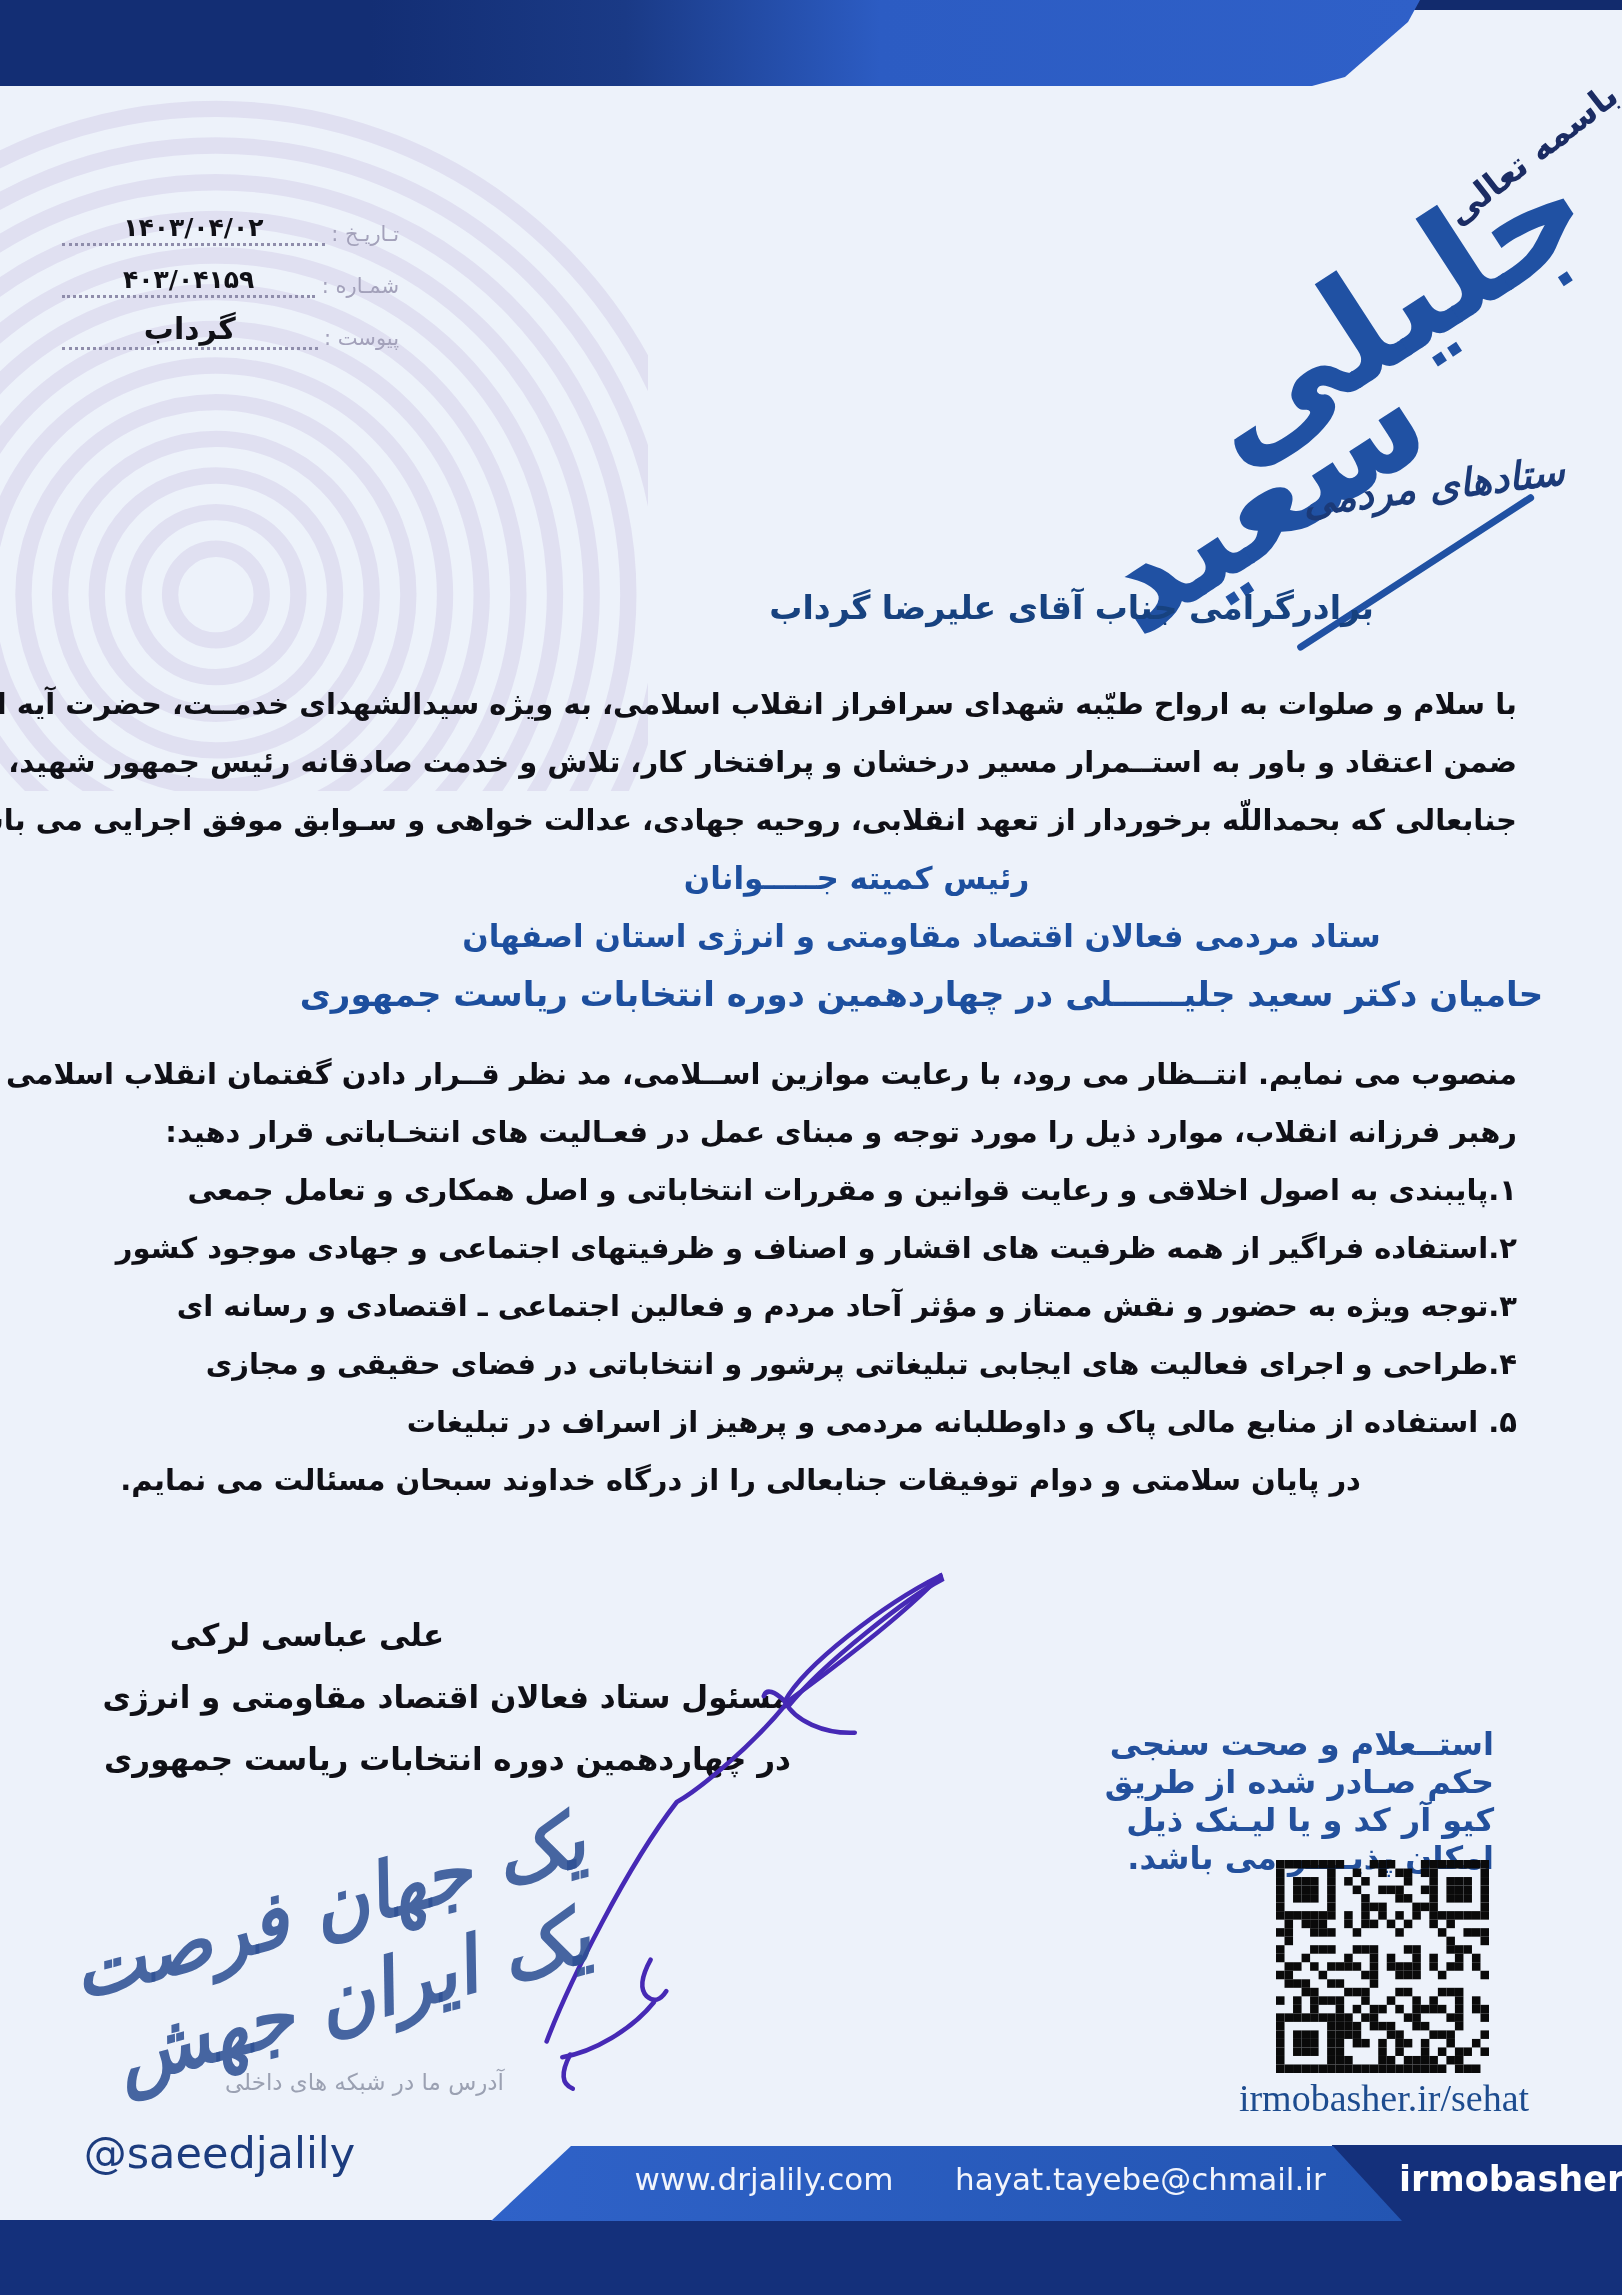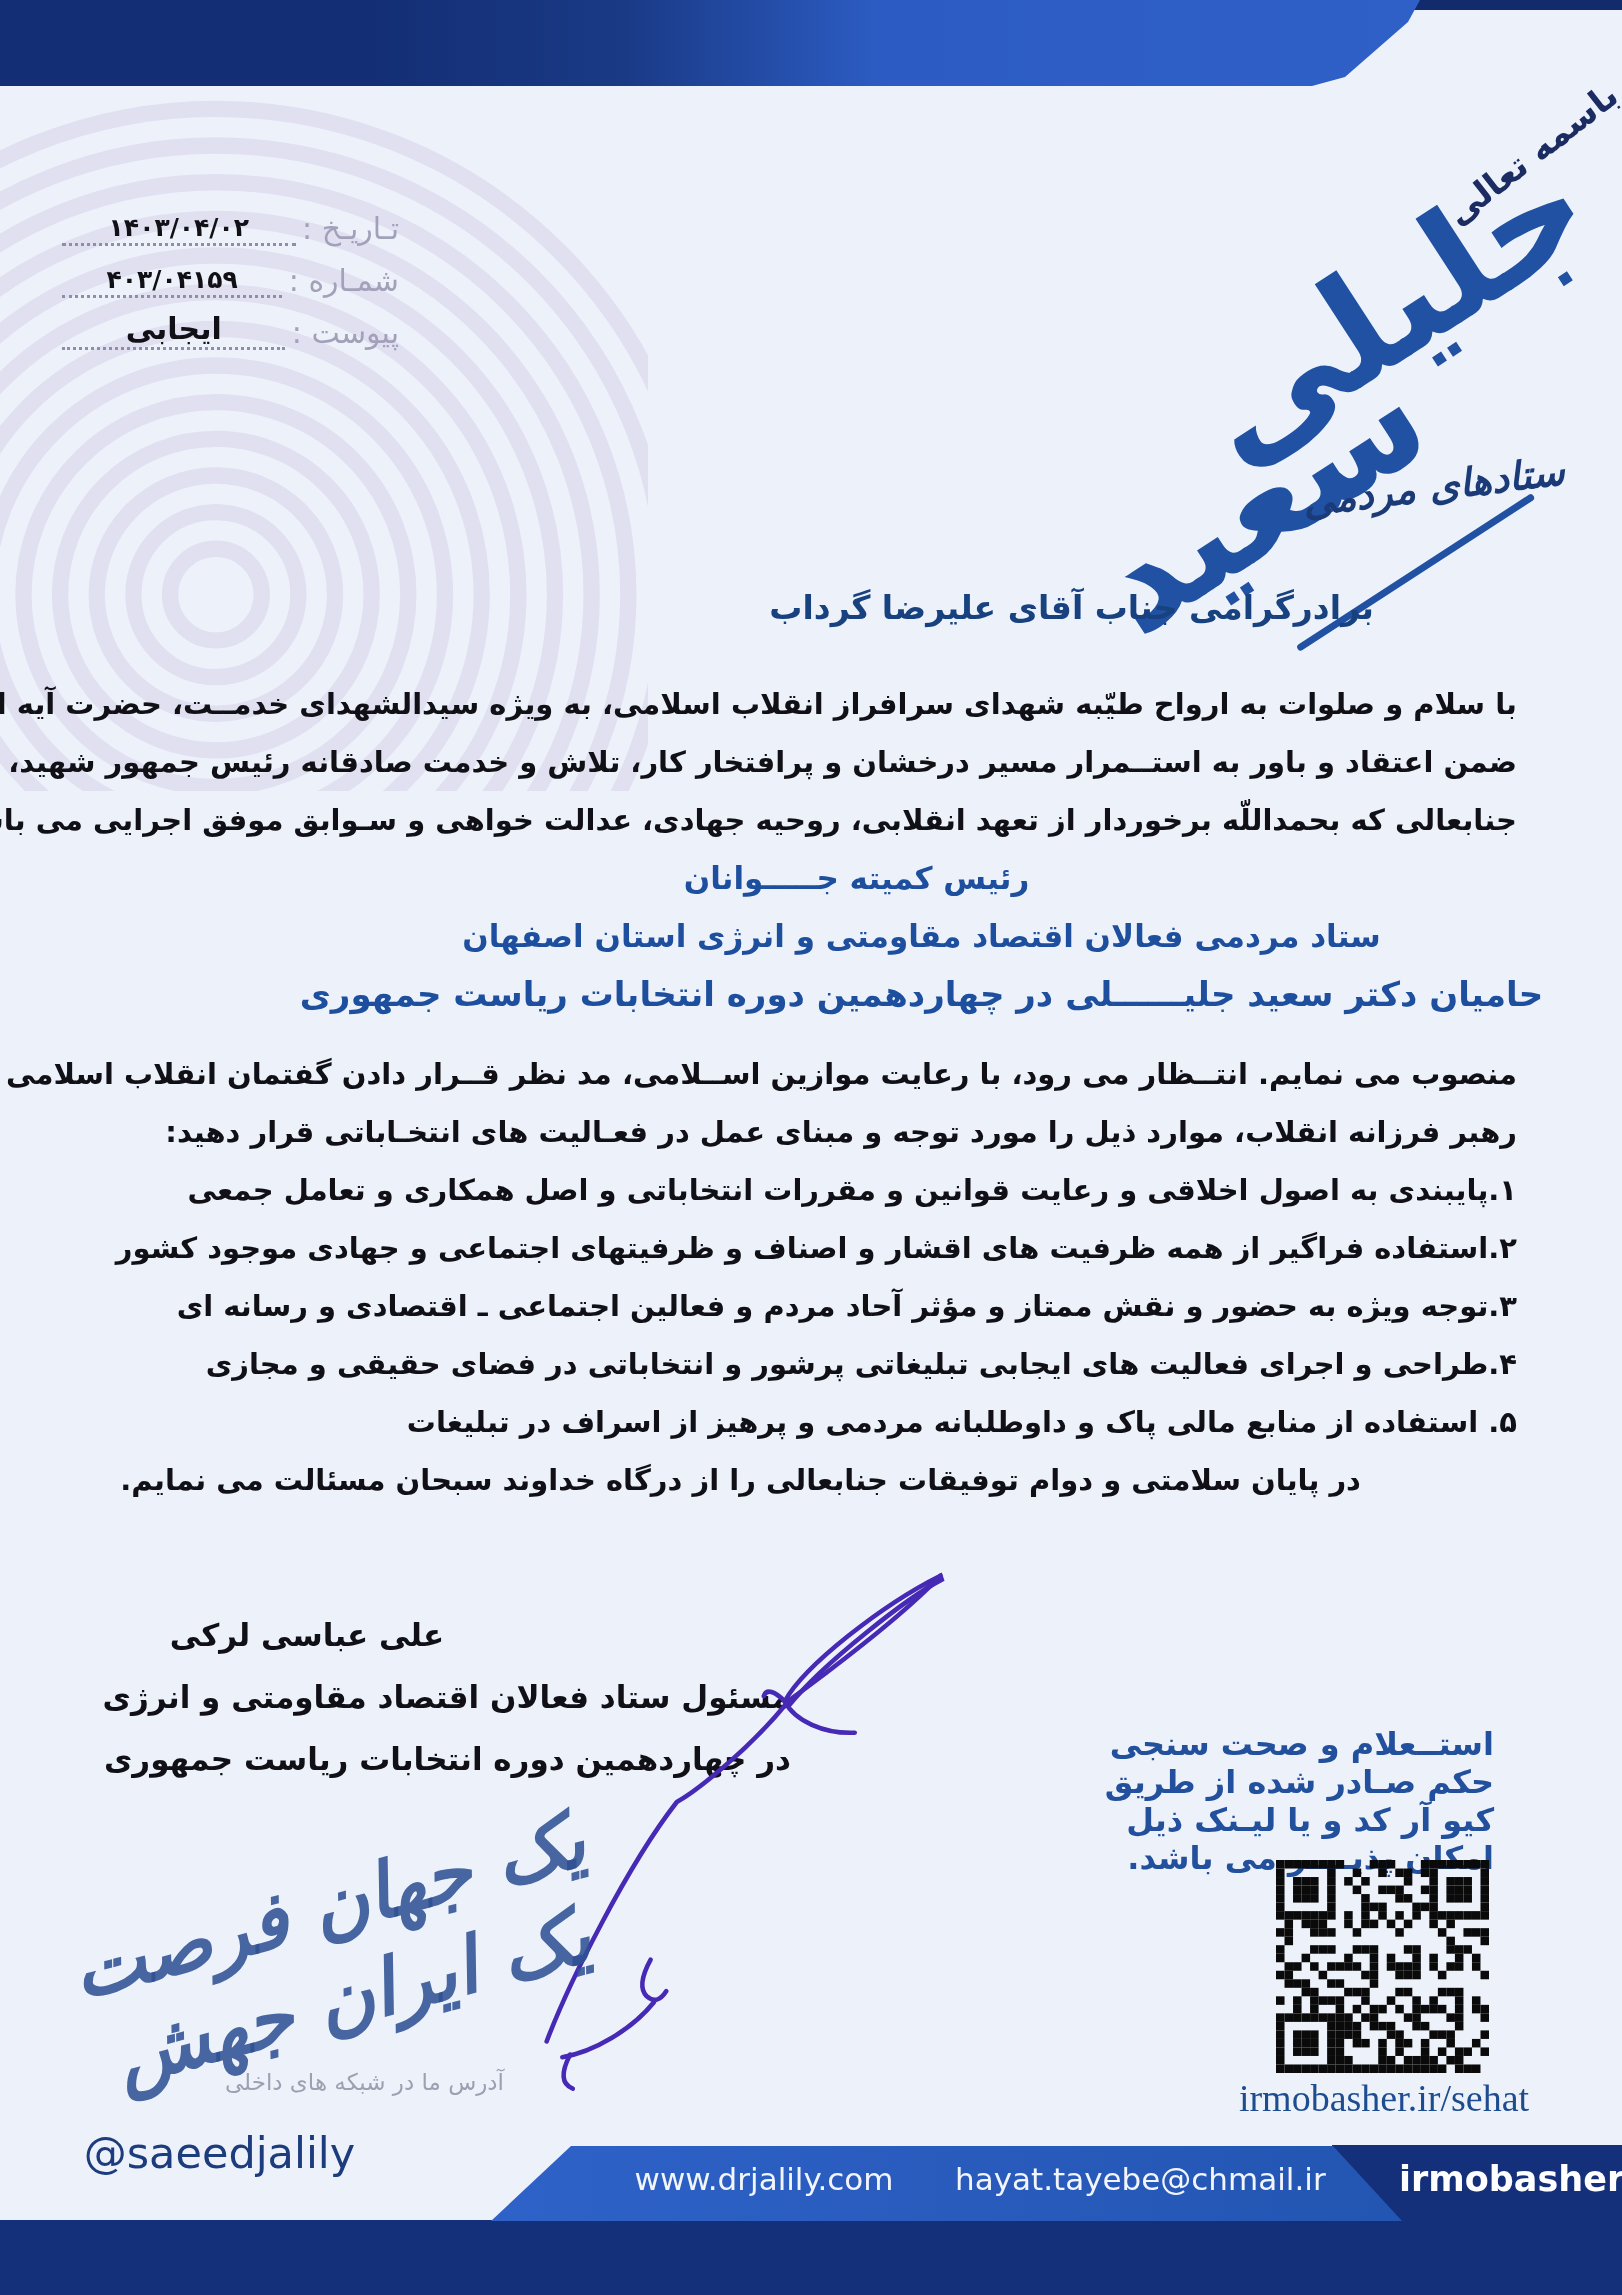--- a/index.html
+++ b/index.html
@@ -27,21 +27,21 @@
   .top-band{position:absolute;left:0;top:0;width:1420px;height:86px;
     background:linear-gradient(90deg,#132e74 0%,#132e74 26%,#1a3a86 44%,#2c5cc3 62%,#2f60c8 100%);
     clip-path:polygon(0 0,1420px 0,1408px 22px,1345px 77px,1312px 86px,0 86px);}
 
   
   .fingerprint{position:absolute;left:-46px;top:84px;width:694px;height:707px;opacity:.62;}
 
   
   .meta{position:absolute;left:62px;top:194px;width:337px;direction:rtl;}
   .meta-row{display:flex;align-items:flex-end;height:52px;}
-  .meta-label{color:var(--meta-gray);font-size:30px;font-weight:500;white-space:nowrap;padding-left:6.5px;}
+  .meta-label{color:var(--meta-gray);font-size:21px;font-weight:500;white-space:nowrap;padding-left:6.5px;}
   .meta-line{flex:1;border-bottom:3.9px dotted #8f8dab;text-align:center;padding-bottom:1.3px;}
   .meta-value{font-size:25px;font-weight:800;color:var(--ink);letter-spacing:0.7px;}
   .meta-value.attach{font-size:30px;}
 
   
   .bismillah{position:absolute;left:1430px;top:137px;width:196px;text-align:center;
     transform:rotate(-38deg);font-size:34px;font-weight:700;color:#1b2c63;white-space:nowrap;}
   .logo{position:absolute;left:1112px;top:137px;width:523px;height:537px;}
   .logo .l1{position:absolute;right:26px;top:85px;transform:rotate(-33deg);
     font-size:147px;font-weight:800;color:var(--logo-blue);white-space:nowrap;}
@@ -135,21 +135,21 @@
     </div>
     <div class="meta-row">
       <span class="meta-label">شمـاره :</span>
       <span class="meta-line">
         <b class="meta-value">۴۰۳/۰۴۱۵۹</b>
       </span>
     </div>
     <div class="meta-row">
       <span class="meta-label">پیوست :</span>
       <span class="meta-line">
-        <b class="meta-value attach">ایجابی</b>
+        <b class="meta-value attach">گرداب</b>
       </span>
     </div>
   </div>
 
   <div class="bismillah">باسمه تعالی</div>
   <div class="logo">
     <span class="l1">جلیلی</span>
     <span class="l2">سعید</span>
     <span class="swash"></span>
   </div>

